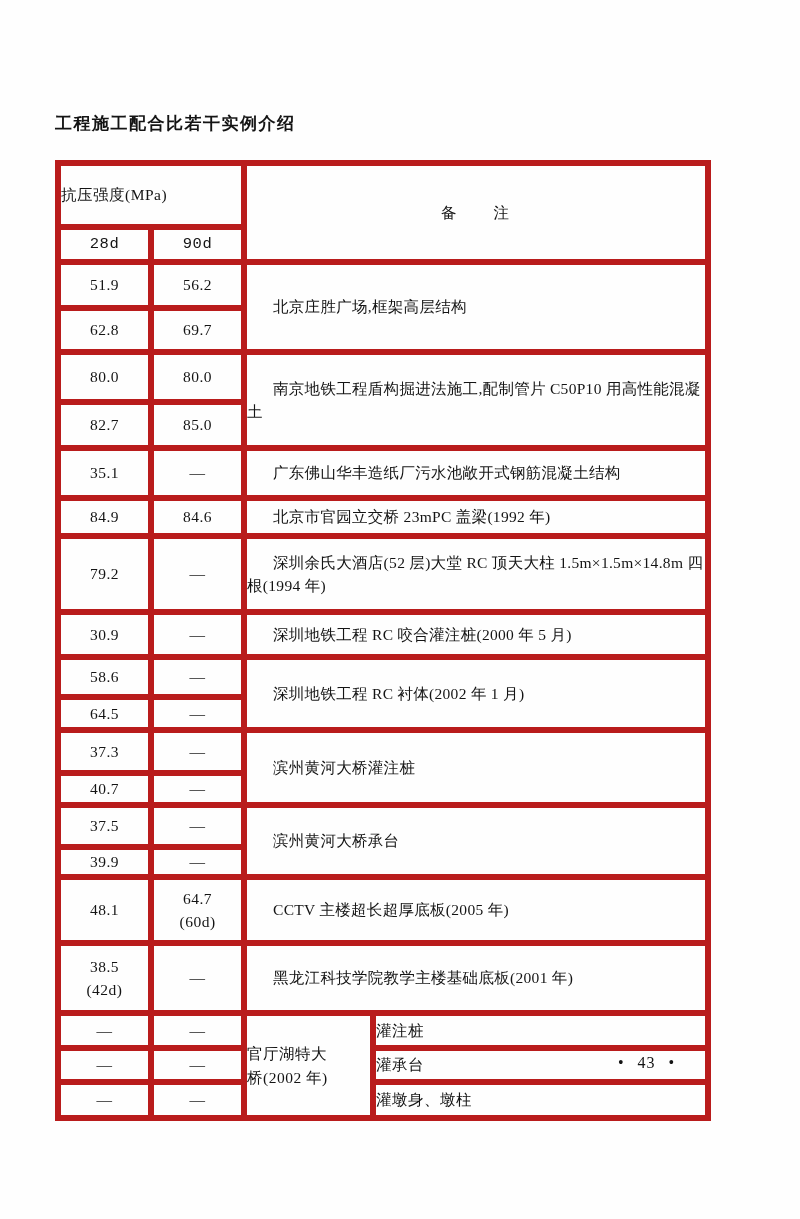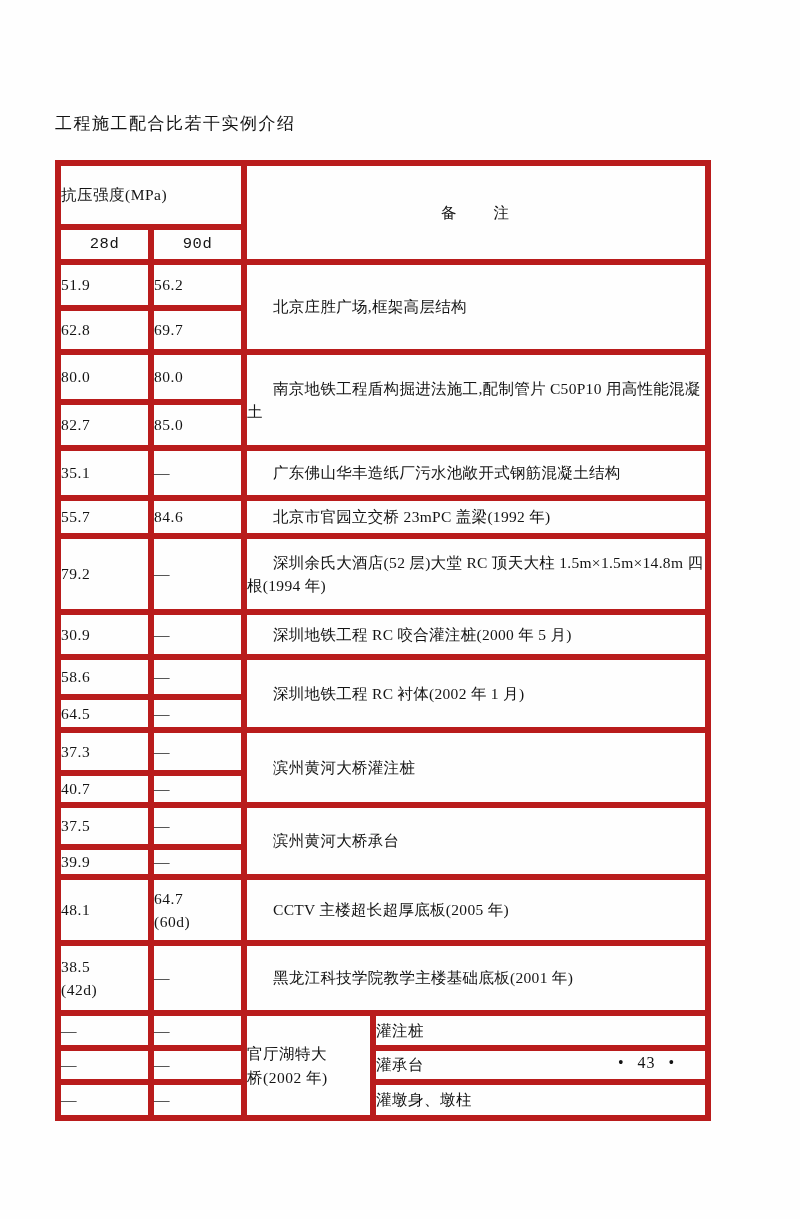--- a/index.html
+++ b/index.html
@@ -7,38 +7,39 @@
     position:relative;
     width:800px;height:1219px;
     background:#fefefe;
     font-family:"Liberation Serif","DejaVu Serif",serif;
     color:#141414;
     overflow:hidden;
   }
   .doc-title{
     position:absolute;left:55px;top:112px;
     font-family:"Liberation Sans","DejaVu Sans",sans-serif;
-    font-weight:normal;font-size:17px;letter-spacing:1.5px;
+    font-weight:bold;font-size:17px;letter-spacing:1.5px;
   }
   table.mix{
     position:absolute;left:55px;top:160px;
     width:650px;
     border-collapse:collapse;table-layout:fixed;
     border:3px solid #161616;
   }
   table.mix td{
     border:6px solid #b91c1c;
     padding:0;
     vertical-align:middle;
     font-size:15.5px;
     line-height:1.5;
   }
   tr.gs td{border-top-width:2px;}
   td.no-left{border-left-style:hidden;}
   .num{
+    text-align:center;
     white-space:pre-line;
     letter-spacing:0.5px;
   }
   .hdr-strength{
     text-align:left;
     padding-left:3px;
     font-size:16.5px;
     letter-spacing:0.5px;
   }
   .hdr-remark{
@@ -119,21 +120,21 @@
       <td class="num">85.0</td>
     </tr>
 
     <tr class="gs" style="height:50px">
       <td class="num">35.1</td>
       <td class="num">—</td>
       <td colspan="2" class="remark">广东佛山华丰造纸厂污水池敞开式钢筋混凝土结构</td>
     </tr>
 
     <tr class="gs" style="height:38px">
-      <td class="num">55.7</td>
+      <td class="num">84.9</td>
       <td class="num">84.6</td>
       <td colspan="2" class="remark">北京市官园立交桥 23mPC 盖梁(1992 年)</td>
     </tr>
 
     <tr class="gs" style="height:76px">
       <td class="num">79.2</td>
       <td class="num">—</td>
       <td colspan="2" class="remark">深圳余氏大酒店(52 层)大堂 RC 顶天大柱 1.5m×1.5m×14.8m 四根(1994 年)</td>
     </tr>
 

